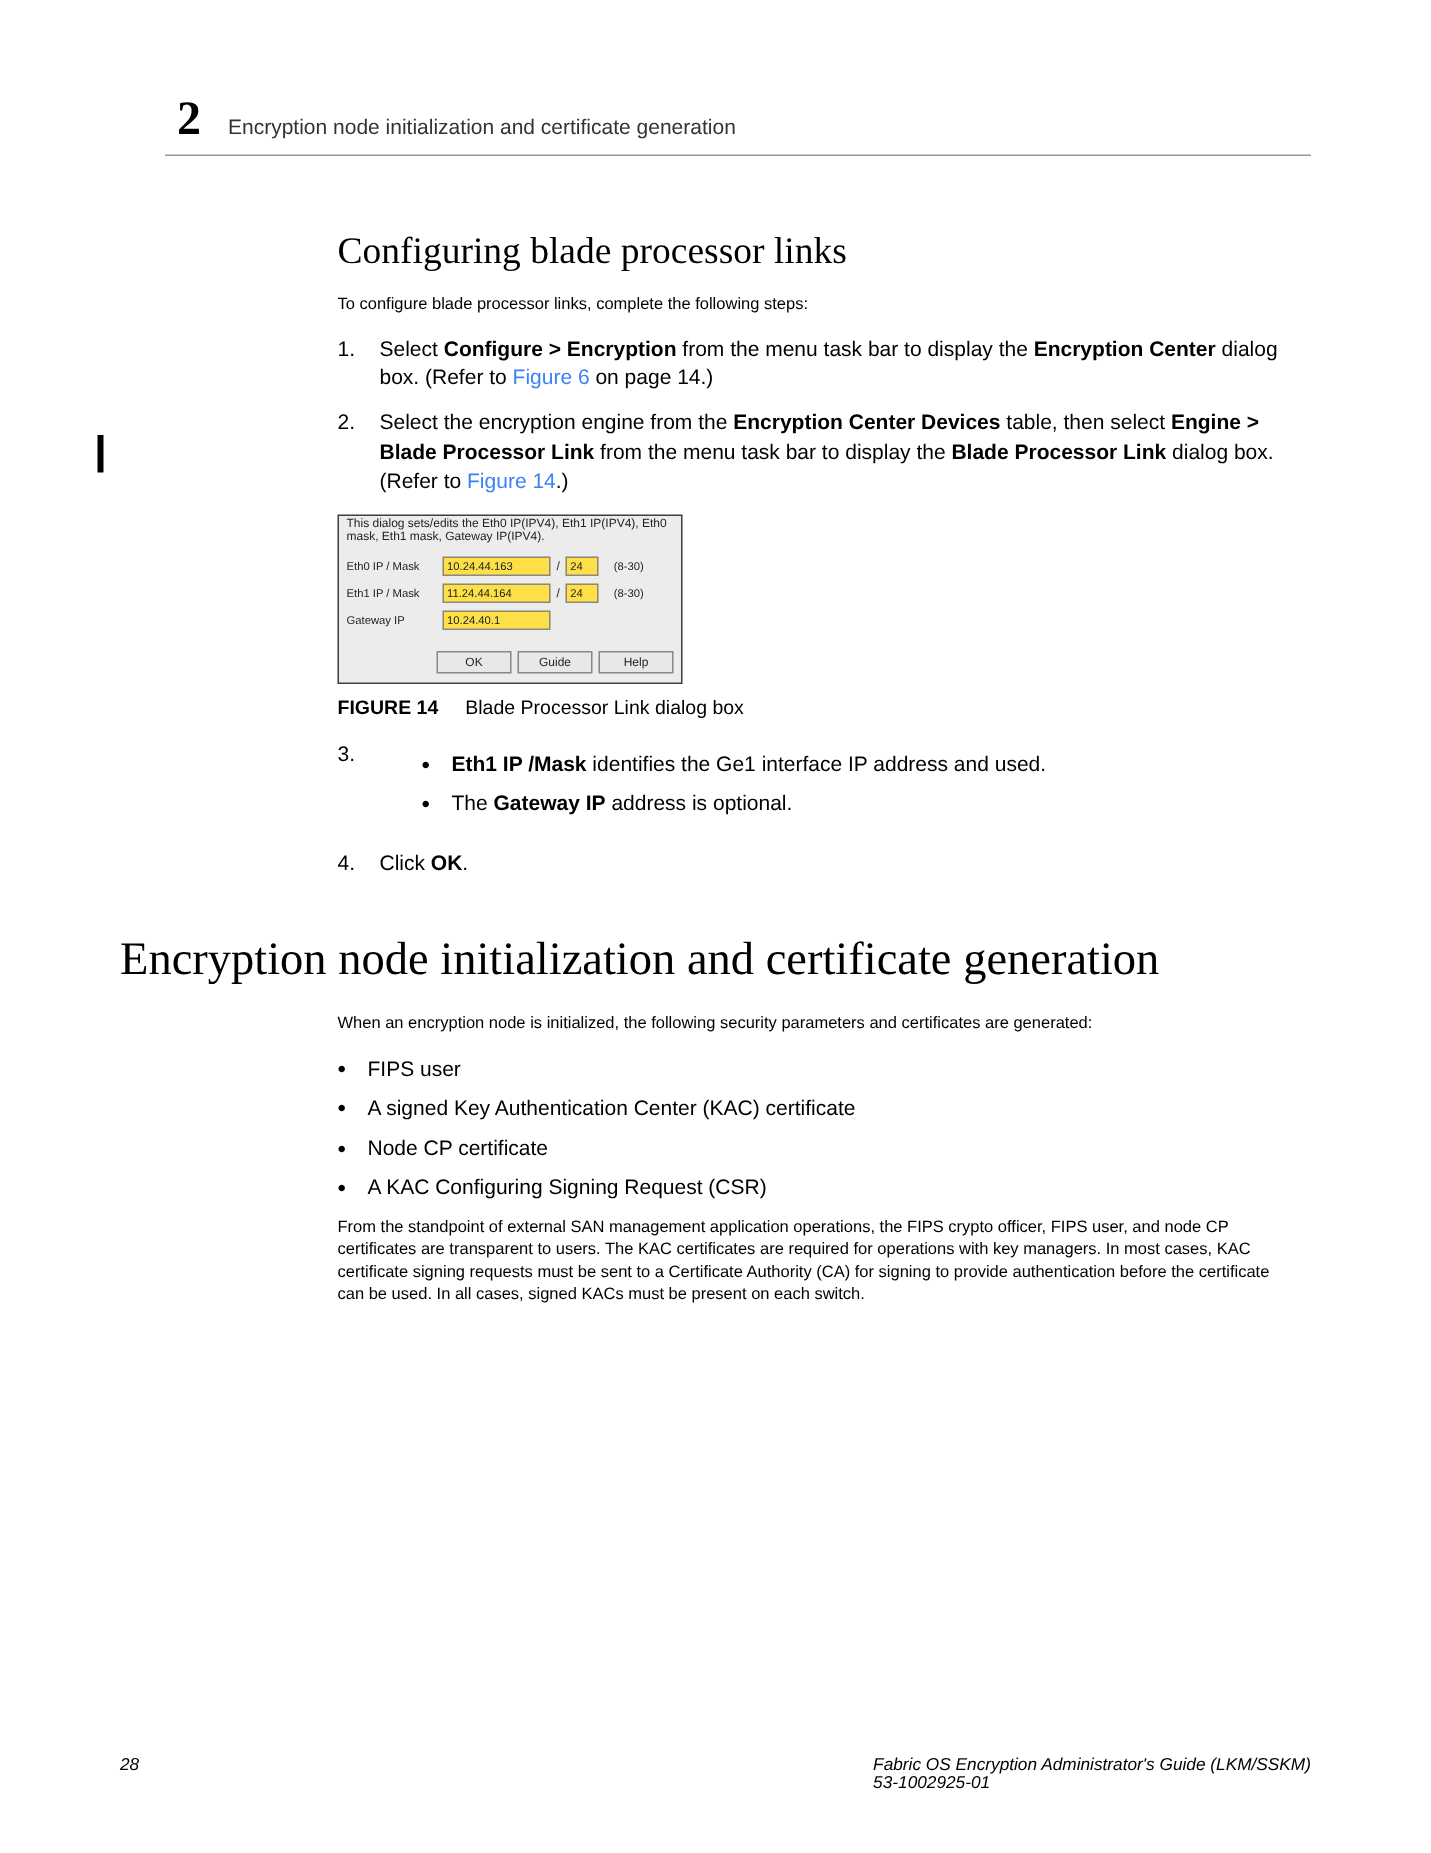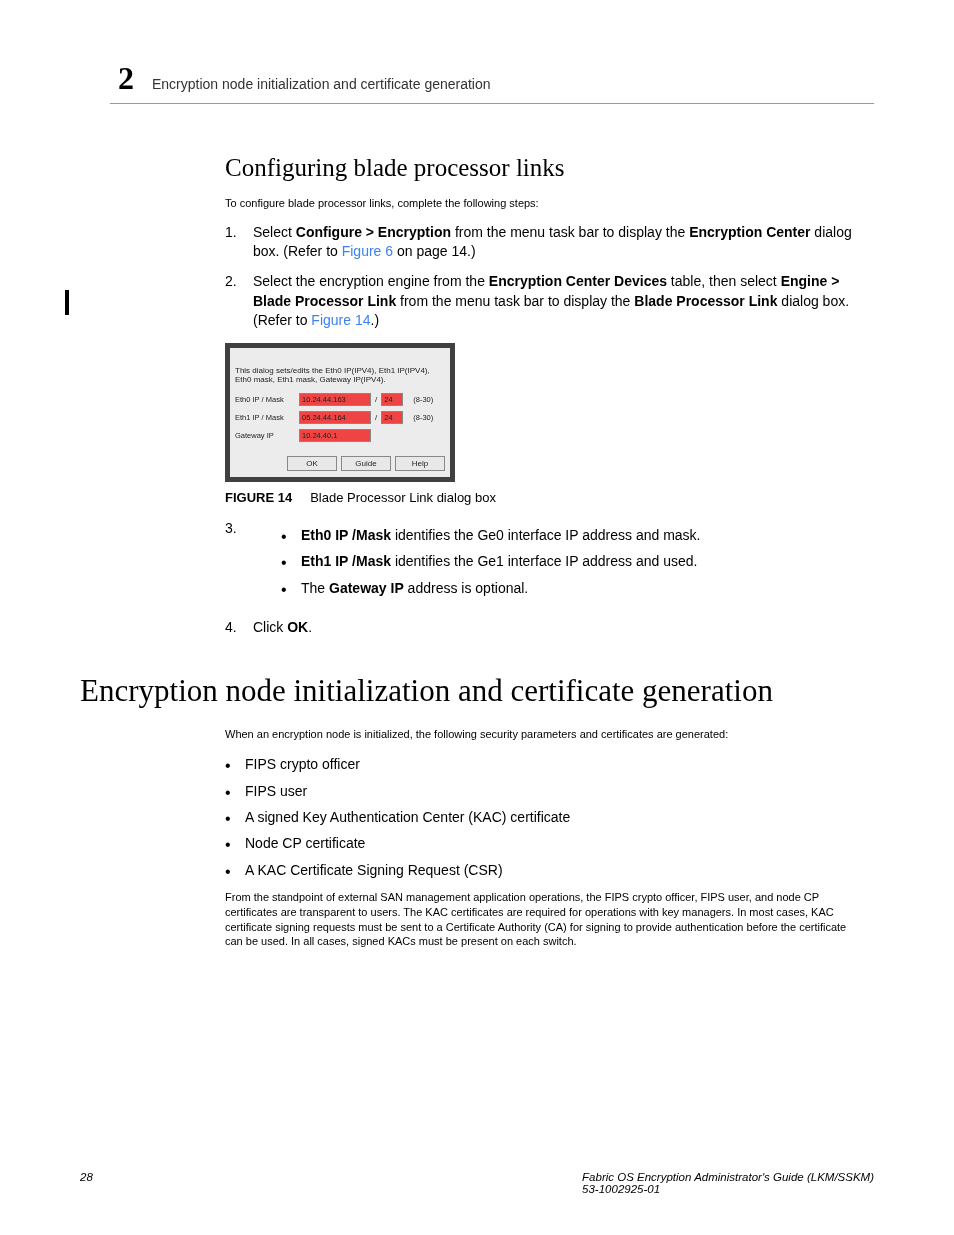--- a/index.html
+++ b/index.html
@@ -116,45 +116,45 @@
     margin: 8px 0 14px 0;
   }
   .fig-label {
     font-weight: bold;
     margin-right: 18px;
   }
 
   
   .dialog {
     width: 230px;
-    border: 5px solid #404040;
+    border: 1px solid #404040;
     background: #ececec;
     font-size: 8px;
     color: #222;
-    padding: 18px 5px 6px 5px;
+    padding: 0 5px 6px 5px;
     box-sizing: border-box;
     margin-bottom: 4px;
   }
   .dialog .desc {
     font-size: 8px;
     line-height: 1.2;
     margin-bottom: 6px;
   }
   .dlg-row {
     display: flex;
     align-items: center;
     height: 17px;
     margin-bottom: 1px;
   }
   .dlg-label {
     width: 64px;
     font-size: 7.5px;
   }
   .dlg-input {
-    background: #ef4444;
+    background: #fde047;
     border: 1px solid #888;
     height: 13px;
     box-sizing: border-box;
     padding: 0 2px;
     font-size: 7.5px;
     line-height: 11px;
     display: inline-block;
   }
   .dlg-ip { width: 72px; }
   .dlg-slash { margin: 0 4px; font-size: 8px; }
@@ -222,21 +222,21 @@
       <div class="desc">This dialog sets/edits the Eth0 IP(IPV4), Eth1 IP(IPV4), Eth0 mask, Eth1 mask, Gateway IP(IPV4).</div>
       <div class="dlg-row">
         <span class="dlg-label">Eth0 IP / Mask</span>
         <span class="dlg-input dlg-ip">10.24.44.163</span>
         <span class="dlg-slash">/</span>
         <span class="dlg-input dlg-mask">24</span>
         <span class="dlg-range">(8-30)</span>
       </div>
       <div class="dlg-row">
         <span class="dlg-label">Eth1 IP / Mask</span>
-        <span class="dlg-input dlg-ip">05.24.44.164</span>
+        <span class="dlg-input dlg-ip">11.24.44.164</span>
         <span class="dlg-slash">/</span>
         <span class="dlg-input dlg-mask">24</span>
         <span class="dlg-range">(8-30)</span>
       </div>
       <div class="dlg-row">
         <span class="dlg-label">Gateway IP</span>
         <span class="dlg-input dlg-ip">10.24.40.1</span>
       </div>
       <div class="dlg-buttons">
         <span class="dlg-btn">OK</span>
@@ -247,44 +247,42 @@
 
     <div class="fig-caption">
       <span class="fig-label">FIGURE 14</span><span>Blade Processor Link dialog box</span>
     </div>
 
     <ol class="steps">
       <li>
         <span class="num">3.</span>
         <span class="txt">
           <ul class="bullets">
-            <li><span class="bold">Eth0 IP /Mask</span><span> identifies the Ge0 interface IP address and mask.</span></li>
             <li><span class="bold">Eth1 IP /Mask</span><span> identifies the Ge1 interface IP address and used.</span></li>
             <li><span>The </span><span class="bold">Gateway IP</span><span> address is optional.</span></li>
           </ul>
         </span>
       </li>
       <li>
         <span class="num">4.</span>
         <span class="txt">
           <span>Click </span><span class="bold">OK</span><span>.</span>
         </span>
       </li>
     </ol>
 
     <div class="h1">Encryption node initialization and certificate generation</div>
 
     <p class="body">When an encryption node is initialized, the following security parameters and certificates are generated:</p>
 
     <ul class="bullets" style="padding-left:0;">
-      <li>FIPS crypto officer</li>
       <li>FIPS user</li>
       <li>A signed Key Authentication Center (KAC) certificate</li>
       <li>Node CP certificate</li>
-      <li>A KAC Certificate Signing Request (CSR)</li>
+      <li>A KAC Configuring Signing Request (CSR)</li>
     </ul>
 
     <p class="body">From the standpoint of external SAN management application operations, the FIPS crypto officer, FIPS user, and node CP certificates are transparent to users. The KAC certificates are required for operations with key managers. In most cases, KAC certificate signing requests must be sent to a Certificate Authority (CA) for signing to provide authentication before the certificate can be used. In all cases, signed KACs must be present on each switch.</p>
   </div>
 
   <div class="footer">
     <span>28</span>
     <span class="right">
       <span>Fabric OS Encryption Administrator's Guide  (LKM/SSKM)</span><br>
       <span>53-1002925-01</span>

